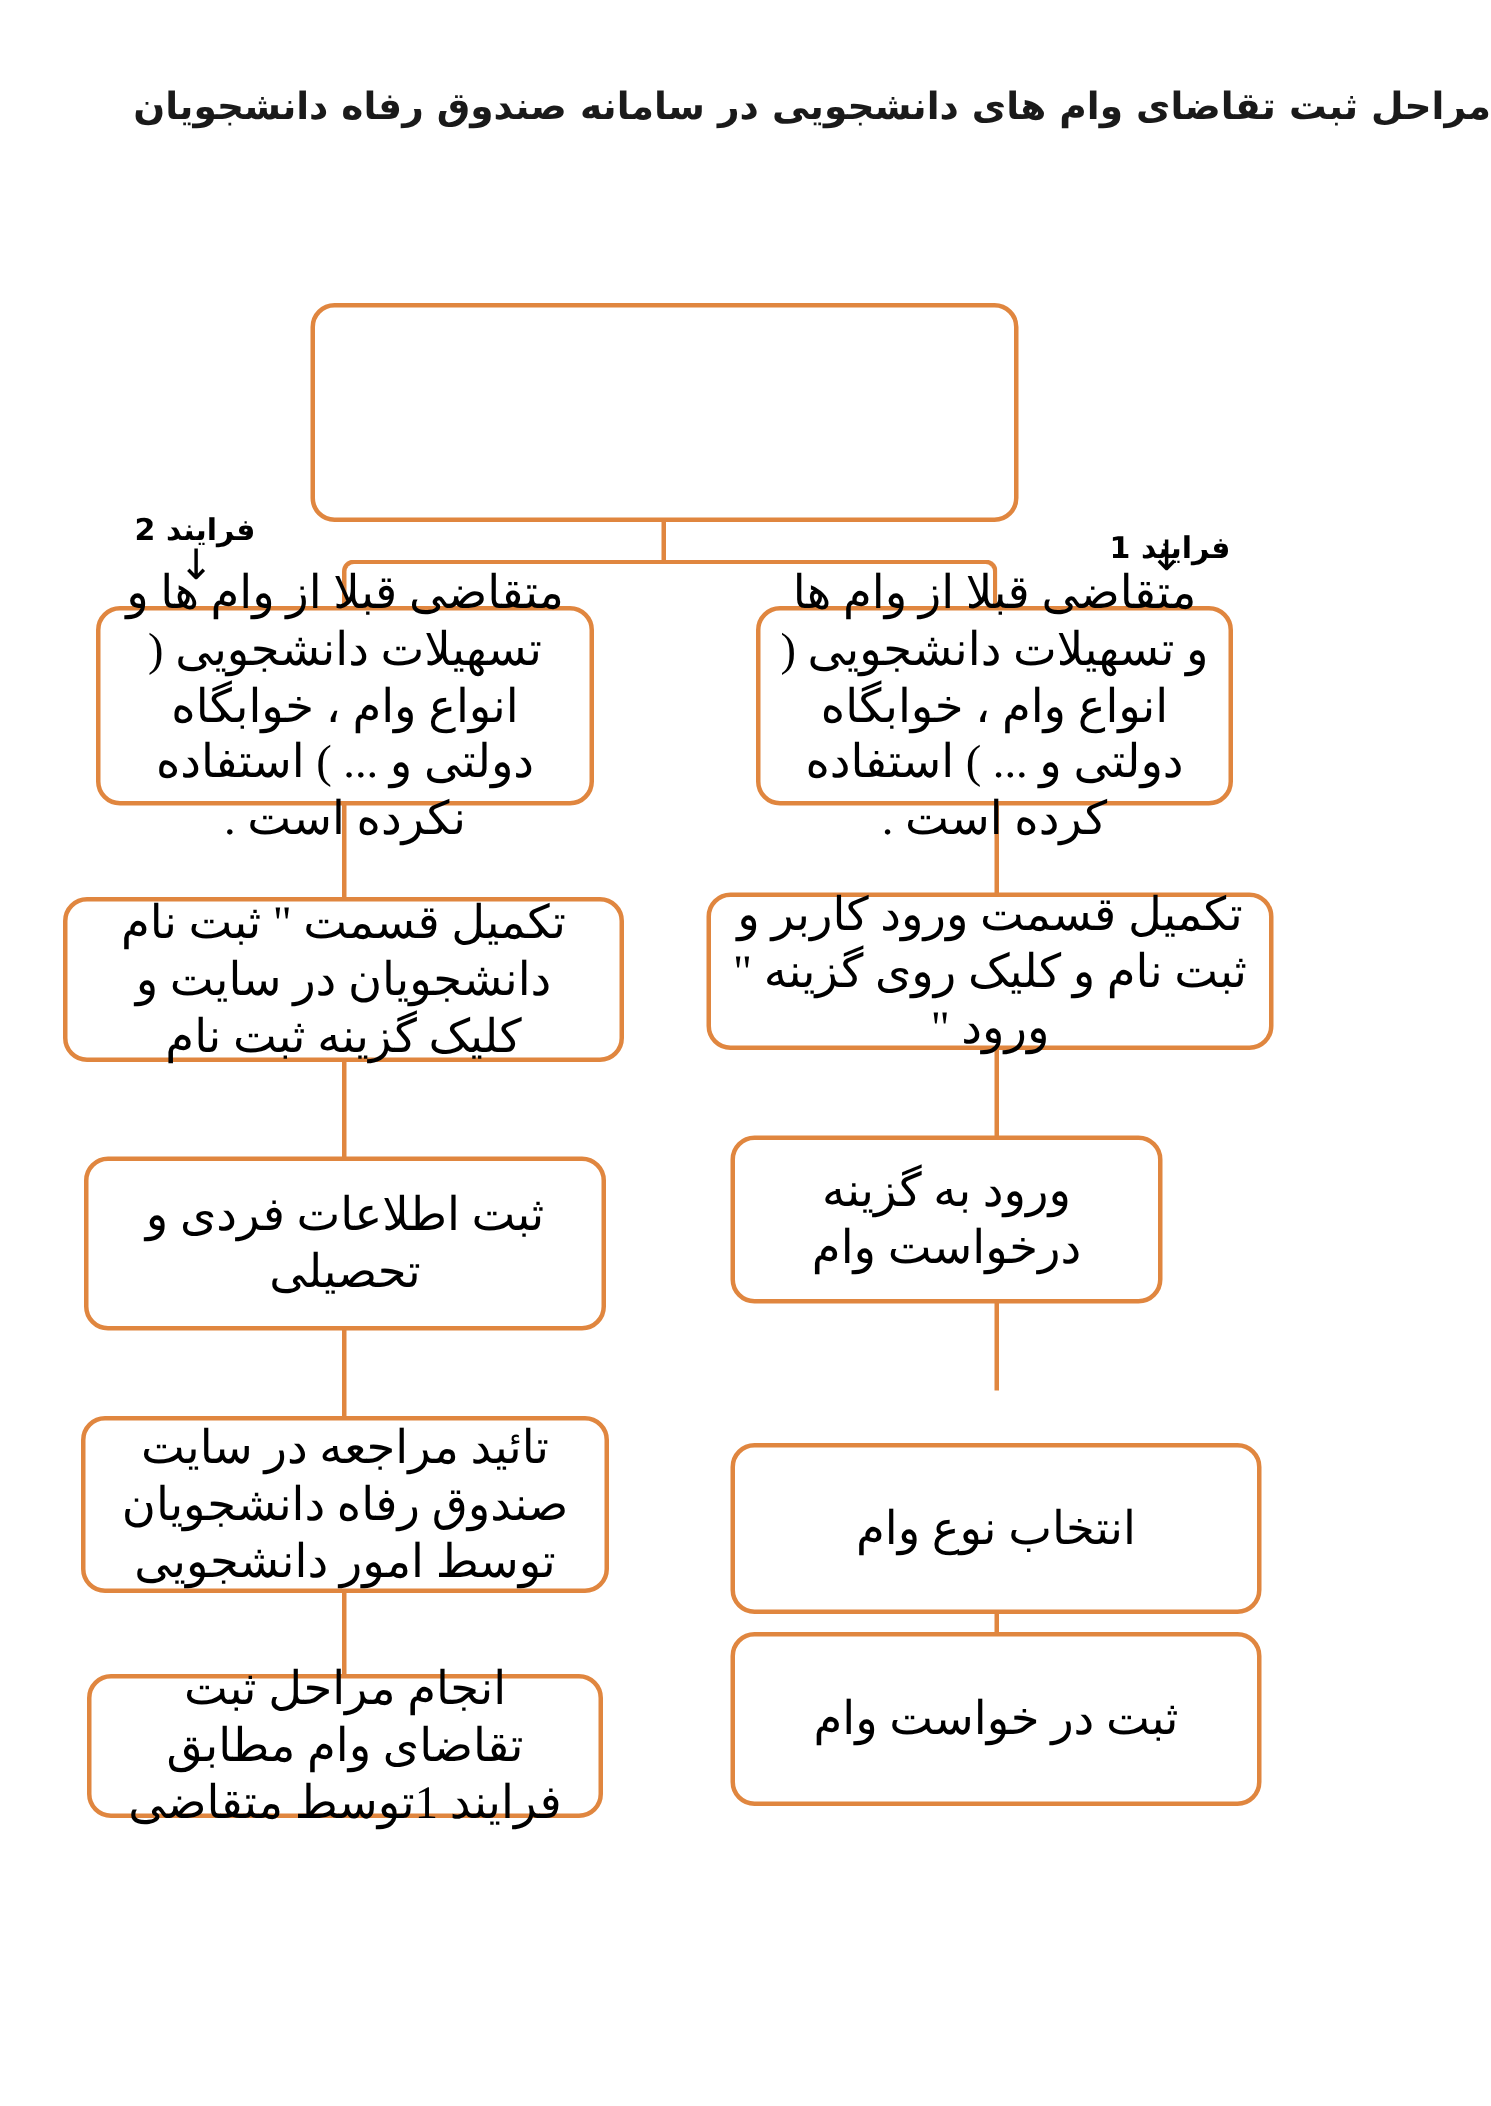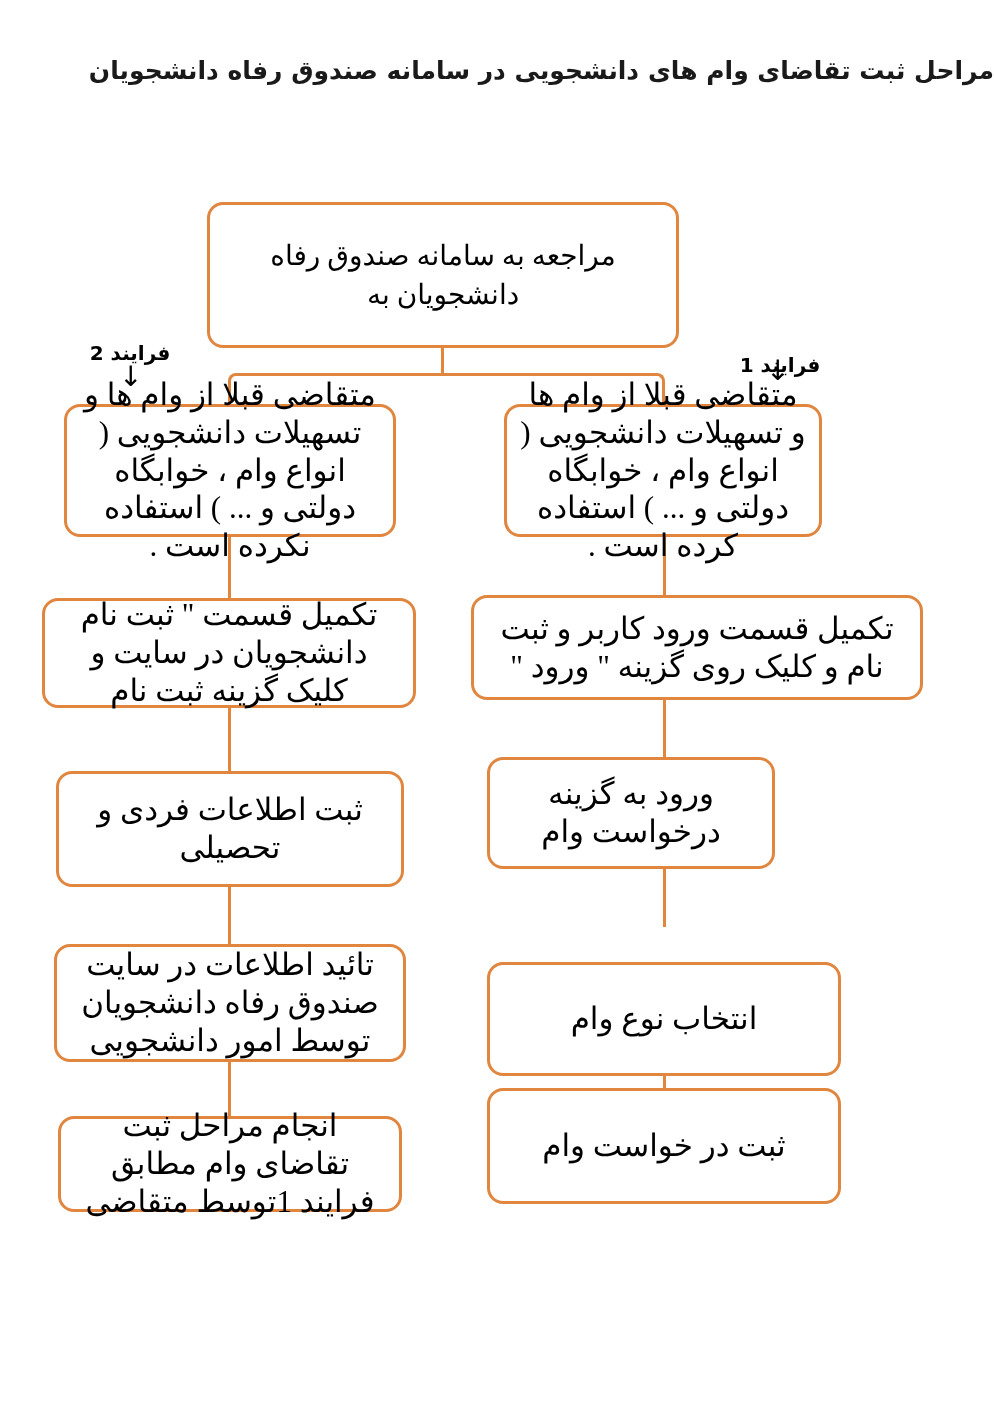--- a/index.html
+++ b/index.html
@@ -35,21 +35,21 @@
   #box-top .url-line .url { font-family: "Liberation Sans", "DejaVu Sans", sans-serif; }
   #box-top .url-line .addr { margin-left: 10px; }
 
   #box-l1 { left: 64px;  top: 404px;  width: 332px; height: 133px; }
   #box-l2 { left: 42px;  top: 598px;  width: 374px; height: 110px; }
   #box-l3 { left: 56px;  top: 771px;  width: 348px; height: 116px; }
   #box-l4 { left: 54px;  top: 944px;  width: 352px; height: 118px; }
   #box-l5 { left: 58px;  top: 1116px; width: 344px; height: 96px;  }
 
   #box-r1 { left: 504px; top: 404px;  width: 318px; height: 133px; }
-  #box-r2 { left: 471px; top: 595px;  width: 452px; height: 105px; }
+  #box-r2 { left: 471px; top: 595px;  width: 378px; height: 105px; }
   #box-r3 { left: 487px; top: 757px;  width: 288px; height: 112px; }
   #box-r4 { left: 487px; top: 962px;  width: 354px; height: 114px; }
   #box-r5 { left: 487px; top: 1088px; width: 354px; height: 116px; }
 
   .vline { position: absolute; width: 3px; background: var(--accent); }
   #stem   { left: 441px; top: 347px; height: 27px; }
   #tee    { position: absolute; left: 228px; top: 373px; width: 437px; height: 32px;
             border-top: 3px solid var(--accent);
             border-left: 3px solid var(--accent);
             border-right: 3px solid var(--accent);
@@ -76,21 +76,20 @@
   }
   #arrow-p2 { left: 119px; top: 363px; }
   #arrow-p1 { left: 766px; top: 357px; }
 </style>
 </head>
 <body>
 
 <div class="title">مراحل ثبت تقاضای وام های دانشجویی در سامانه صندوق رفاه دانشجویان</div>
 
 <div class="fbox" id="box-top">
-  <div>مراجعه به سامانه صندوق رفاه دانشجویان به</div>
 </div>
 
 <div class="vline" id="stem"></div>
 <div id="tee"></div>
 <div class="vline" id="v-l1"></div>
 <div class="vline" id="v-l2"></div>
 <div class="vline" id="v-l3"></div>
 <div class="vline" id="v-l4"></div>
 <div class="vline" id="v-r1"></div>
 <div class="vline" id="v-r2"></div>
@@ -98,20 +97,20 @@
 <div class="vline" id="v-r4"></div>
 
 <div class="plabel" id="label-p2">فرایند 2</div>
 <div class="parrow" id="arrow-p2">↓</div>
 <div class="plabel" id="label-p1">فرایند 1</div>
 <div class="parrow" id="arrow-p1">↓</div>
 
 <div class="fbox" id="box-l1">متقاضی قبلا از وام ها و تسهیلات دانشجویی ( انواع وام ، خوابگاه دولتی و ... ) استفاده نکرده است .</div>
 <div class="fbox" id="box-l2">تکمیل قسمت " ثبت نام دانشجویان در سایت و کلیک گزینه ثبت نام</div>
 <div class="fbox" id="box-l3">ثبت اطلاعات فردی و تحصیلی</div>
-<div class="fbox" id="box-l4">تائید اطلاعات در سایت صندوق رفاه دانشجویان توسط امور دانشجویی</div>
+<div class="fbox" id="box-l4">تائید مراجعه در سایت صندوق رفاه دانشجویان توسط امور دانشجویی</div>
 <div class="fbox" id="box-l5">انجام مراحل ثبت تقاضای وام مطابق فرایند 1توسط متقاضی</div>
 
 <div class="fbox" id="box-r1">متقاضی قبلا از وام ها و تسهیلات دانشجویی ( انواع وام ، خوابگاه دولتی و ... ) استفاده کرده است .</div>
 <div class="fbox" id="box-r2">تکمیل قسمت ورود کاربر و ثبت نام و کلیک روی گزینه " ورود "</div>
 <div class="fbox" id="box-r3">ورود به گزینه درخواست وام</div>
 <div class="fbox" id="box-r4">انتخاب نوع وام</div>
 <div class="fbox" id="box-r5">ثبت در خواست وام</div>
 
 </body></html>

